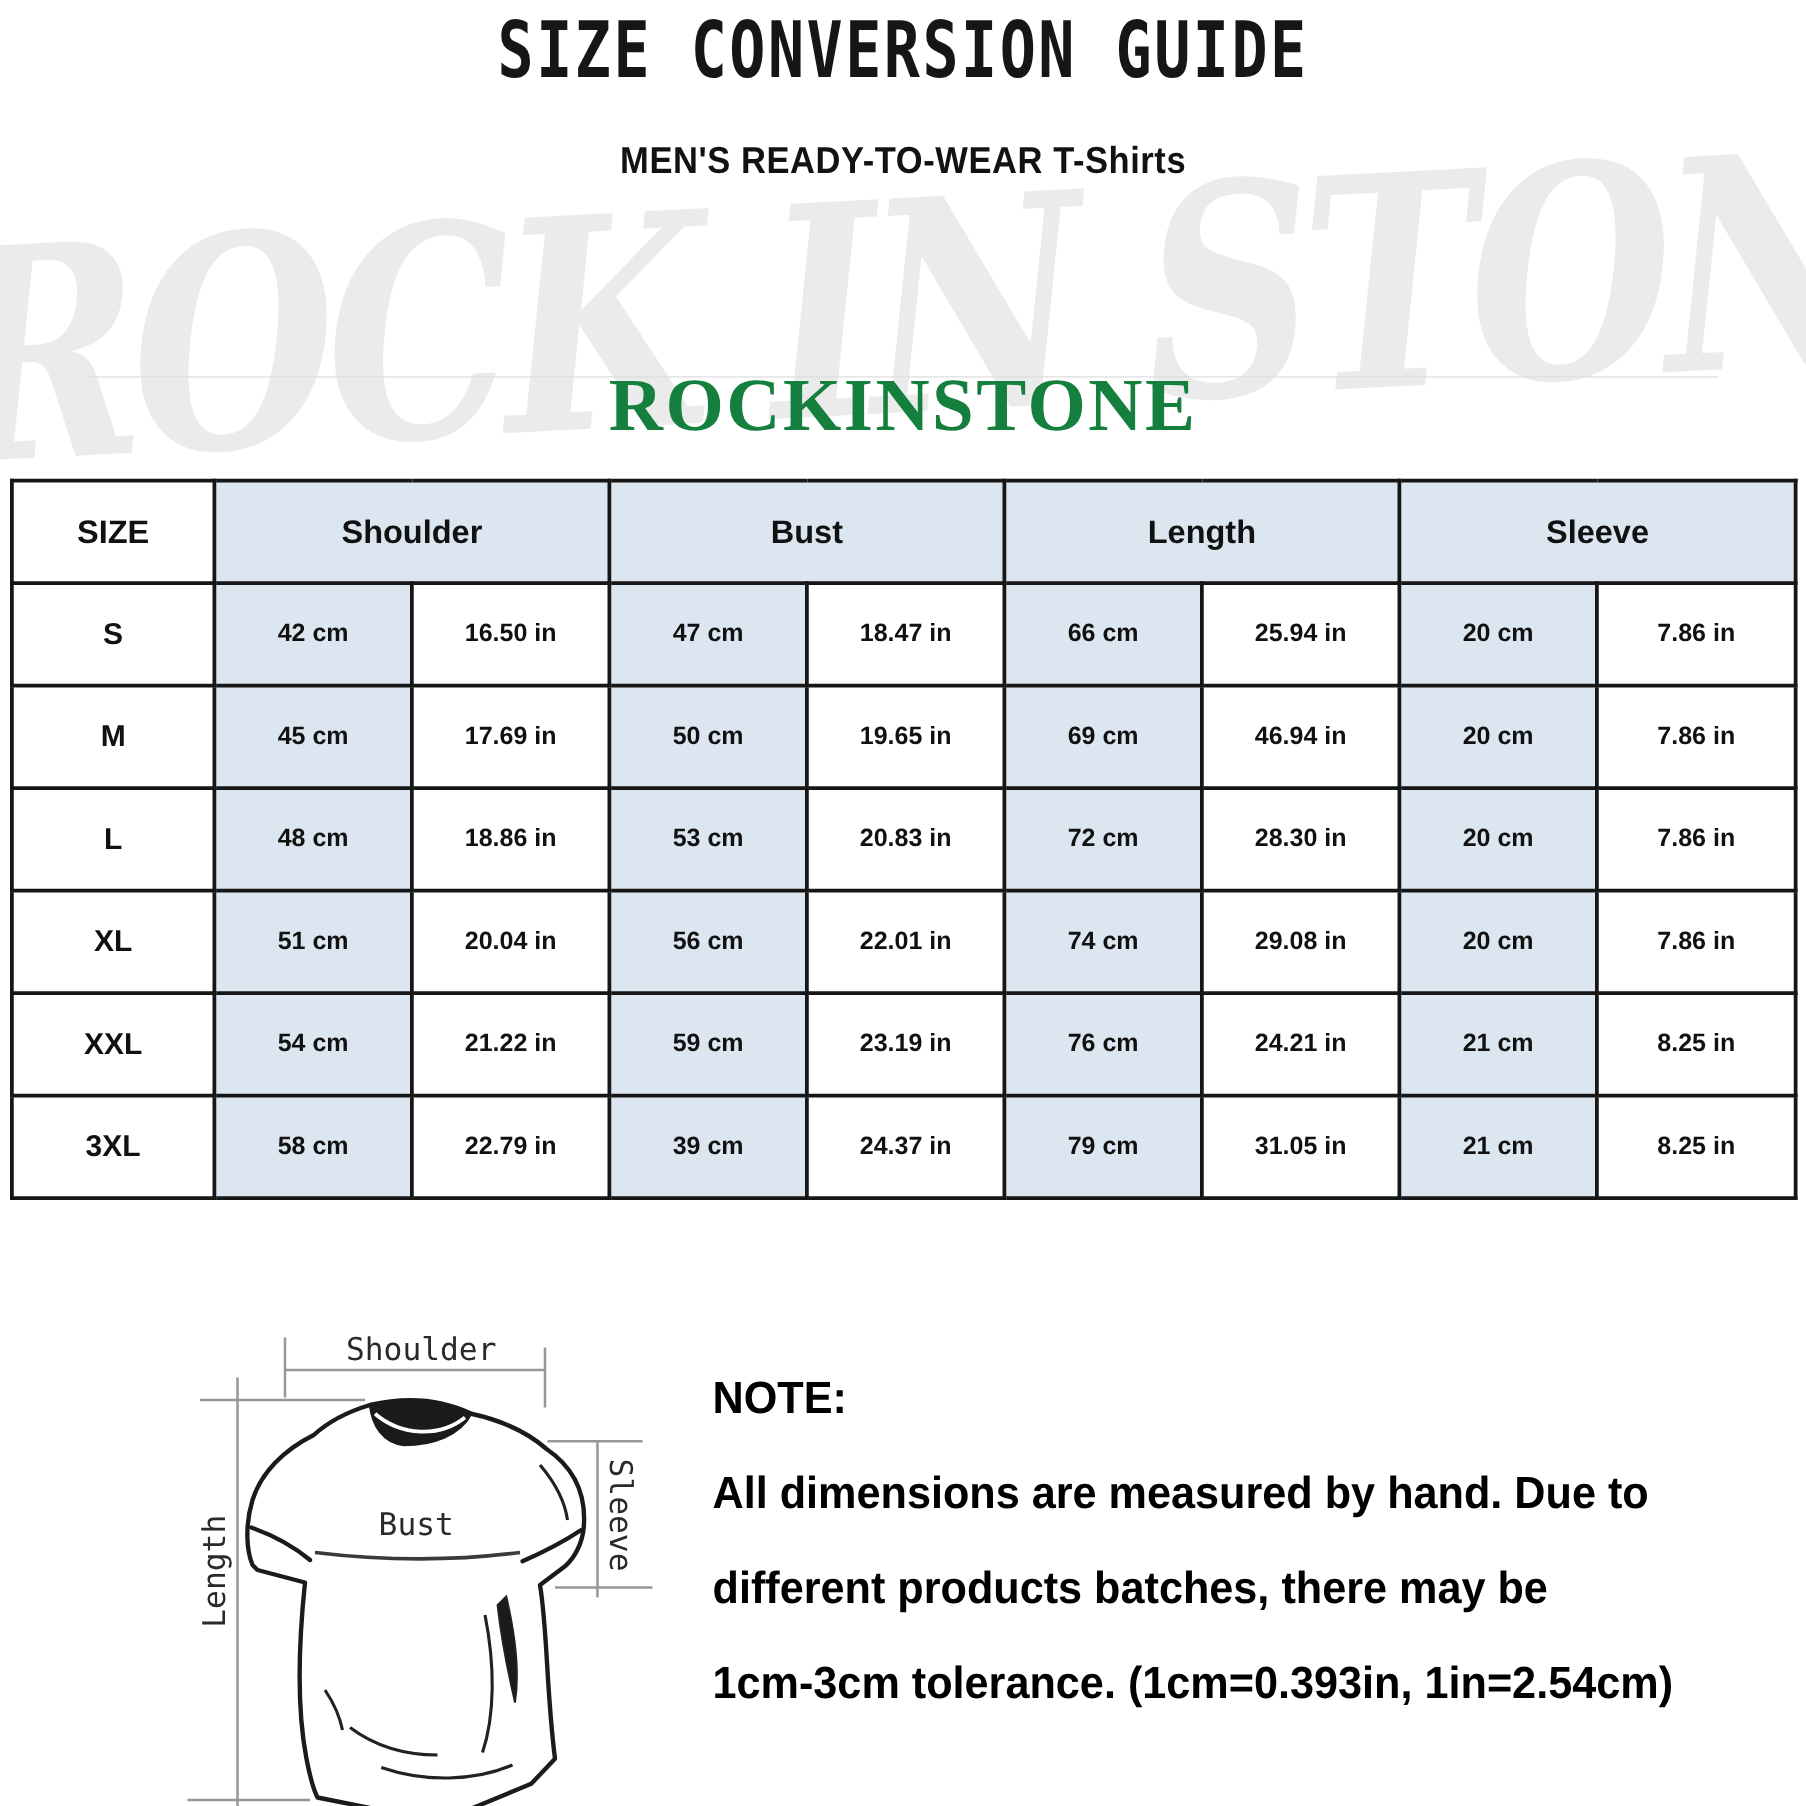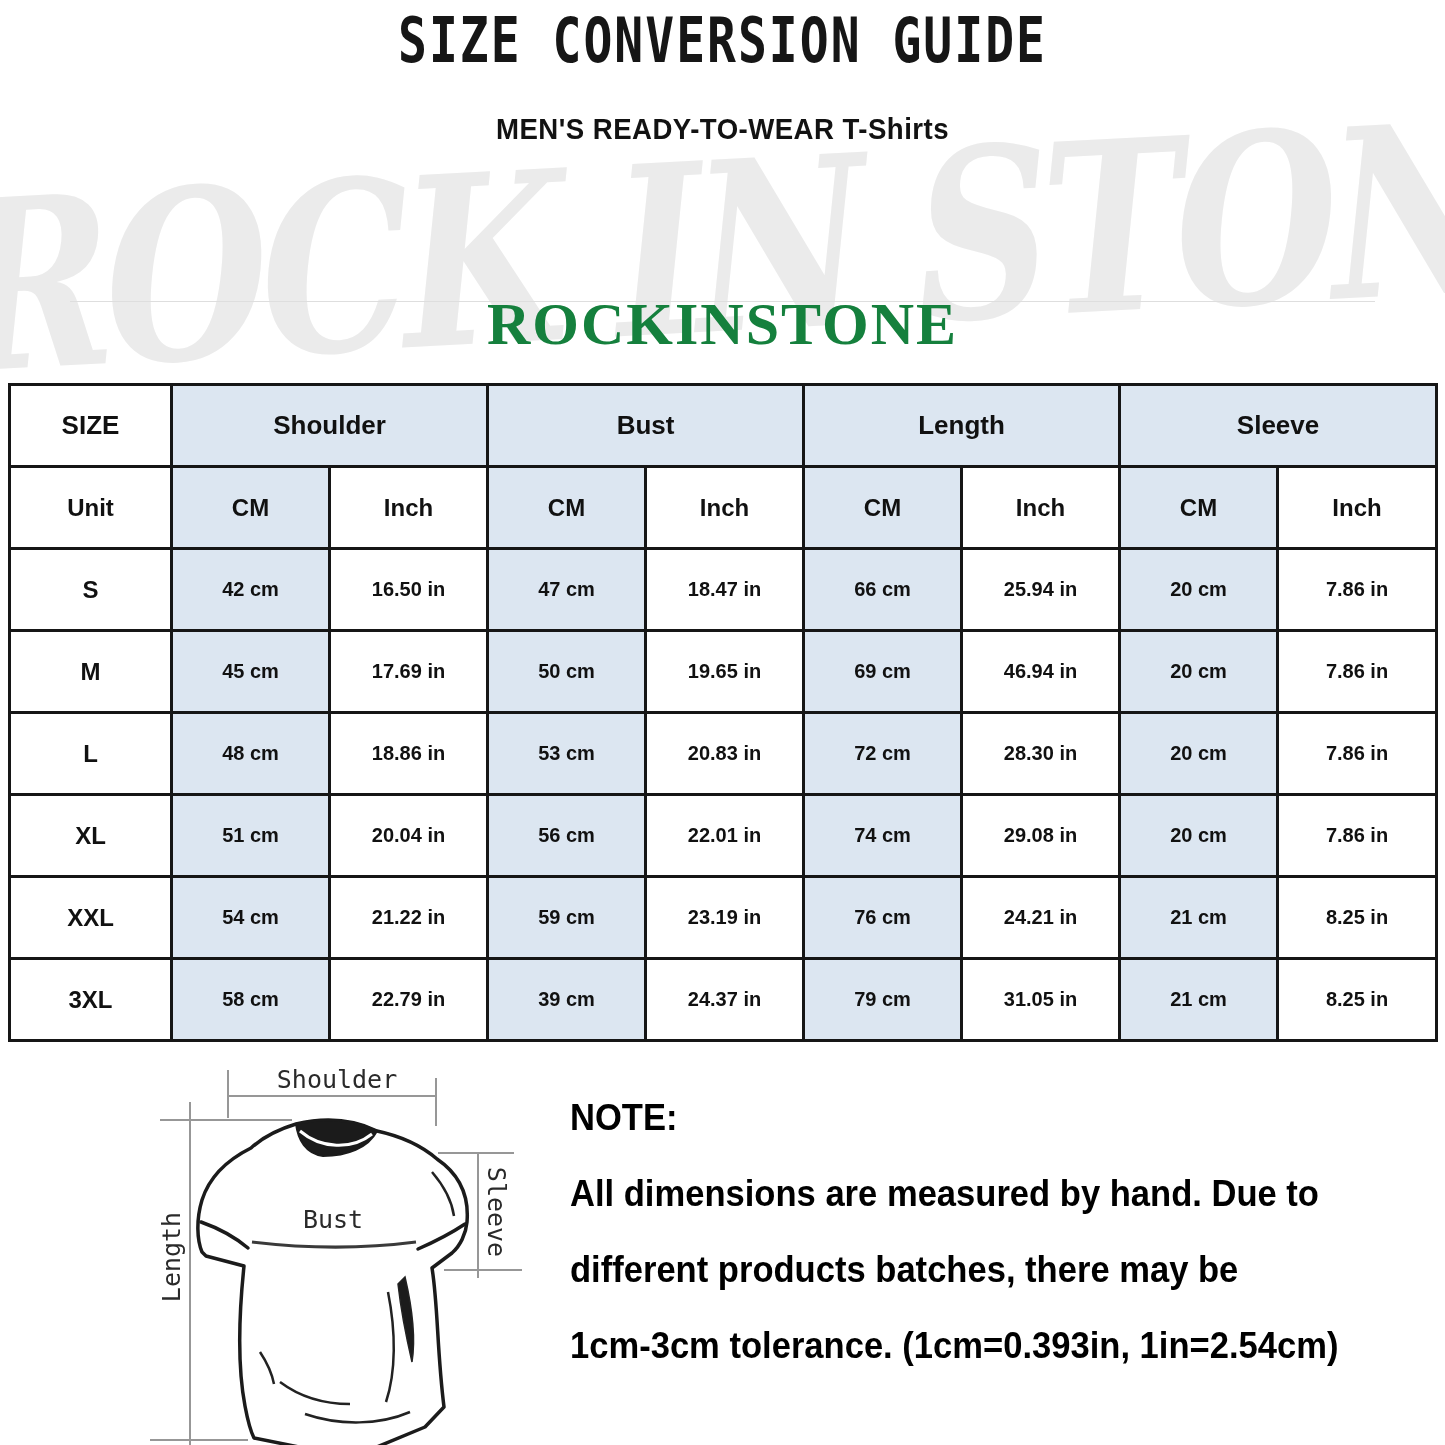--- a/index.html
+++ b/index.html
@@ -66,31 +66,20 @@
         <col style="width:158px">
         <col style="width:159px">
     </colgroup>
     <tbody>
         <tr>
       <th class="corner-cell">SIZE</th>
       <th class="group-cell blue" colspan="2">Shoulder</th>
       <th class="group-cell blue" colspan="2">Bust</th>
       <th class="group-cell blue" colspan="2">Length</th>
       <th class="group-cell blue" colspan="2">Sleeve</th>
-    </tr>
-    <tr>
-      <td class="unit-cell">Unit</td>
-      <td class="unit-cell blue">CM</td>
-      <td class="unit-cell">Inch</td>
-      <td class="unit-cell blue">CM</td>
-      <td class="unit-cell">Inch</td>
-      <td class="unit-cell blue">CM</td>
-      <td class="unit-cell">Inch</td>
-      <td class="unit-cell blue">CM</td>
-      <td class="unit-cell">Inch</td>
     </tr>
     <tr>
       <td class="size-cell">S</td>
       <td class="val-cell blue">42 cm</td>
       <td class="val-cell">16.50 in</td>
       <td class="val-cell blue">47 cm</td>
       <td class="val-cell">18.47 in</td>
       <td class="val-cell blue">66 cm</td>
       <td class="val-cell">25.94 in</td>
       <td class="val-cell blue">20 cm</td>

